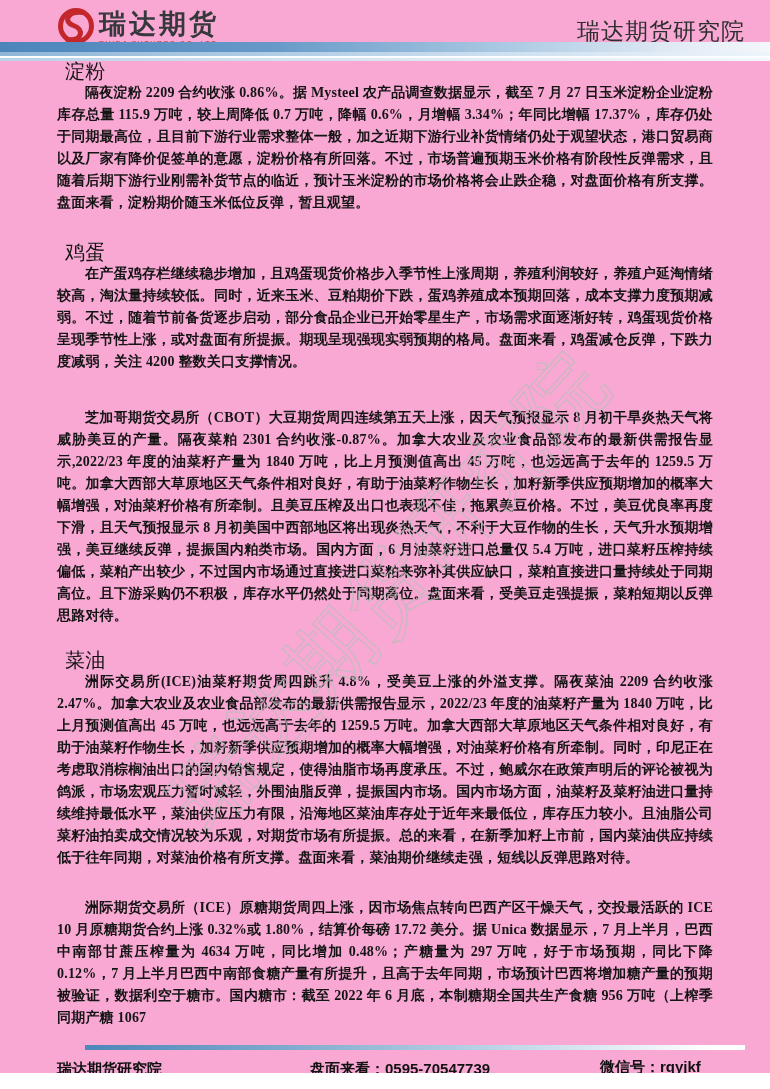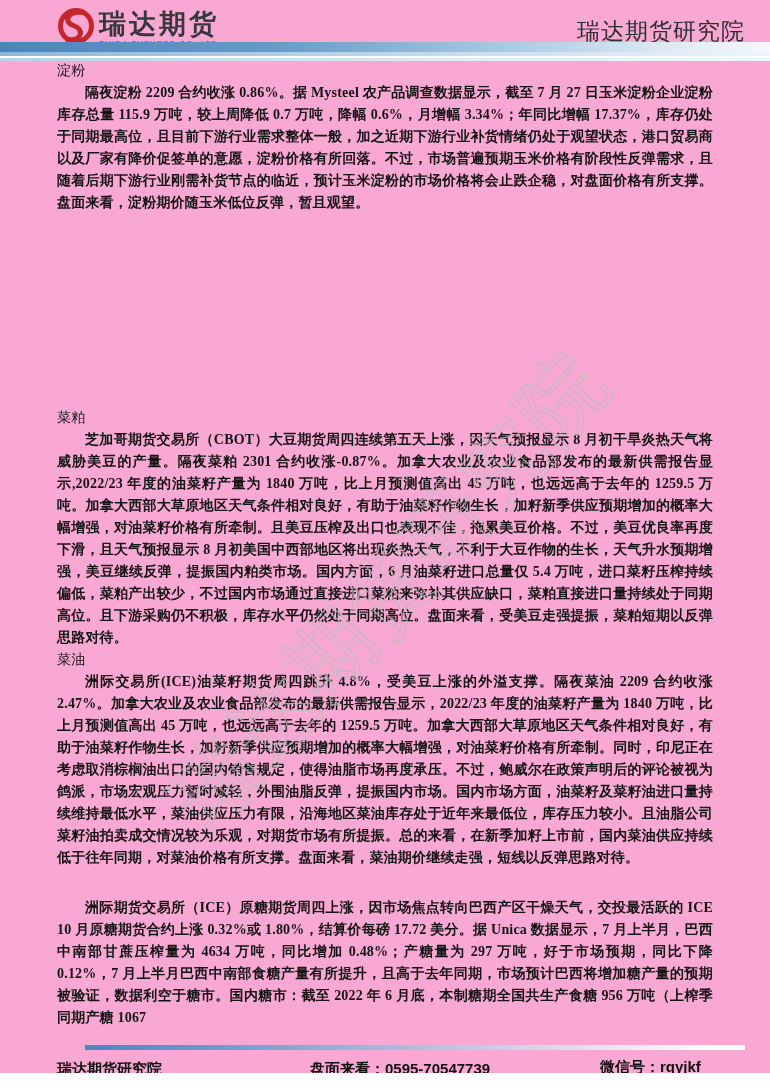--- a/index.html
+++ b/index.html
@@ -25,21 +25,21 @@
     font-family:"Liberation Sans","DejaVu Sans",sans-serif;
     font-size:23px;color:#2f2f31;letter-spacing:1px;
   }
   .hdr-bar{position:absolute;left:0;top:42px;width:770px;}
   .hdr-bar-main{height:10px;background:linear-gradient(90deg,#4d85bb 0%,#6699c8 35%,#a9c8e2 65%,#e2ebf4 88%,#f4f7fb 100%);}
   .hdr-bar-sub{height:4px;background:linear-gradient(90deg,#8fb6d8 0%,#c9dcee 60%,#eef4fa 100%);}
   .hdr-bar-gap{height:2px;background:#ffffff;}
   .hdr-bar-thin{height:3px;background:linear-gradient(90deg,#b8d2e8 0%,#dfeaf4 60%,#f4f8fc 100%);}
   
   .section{position:absolute;left:57px;width:656px;}
-  .sec-title{font-size:14px;line-height:22px;letter-spacing:.2px;}
+  .sec-title{font-size:20px;line-height:22px;letter-spacing:.2px;margin-left:8px;}
   .sec-body{
     margin:0;font-size:14px;line-height:22px;letter-spacing:.2px;
     text-align:justify;text-indent:2em;word-break:break-word;font-weight:bold;
   }
   .sec-starch{top:60px;}
   .sec-egg{top:241px;}
   .sec-rapemeal{top:407px;}
   .sec-rapeoil{top:649px;}
   .sec-sugar{top:897px;}
   
@@ -89,23 +89,26 @@
       <div class="hdr-bar-gap"></div>
       <div class="hdr-bar-thin"></div>
     </div>
   </div>
 
   <div class="section sec-starch">
     <div class="sec-title">淀粉</div>
     <p class="sec-body">隔夜淀粉 2209 合约收涨 0.86%。据 Mysteel 农产品调查数据显示，截至 7 月 27 日玉米淀粉企业淀粉库存总量 115.9 万吨，较上周降低 0.7 万吨，降幅 0.6%，月增幅 3.34%；年同比增幅 17.37%，库存仍处于同期最高位，且目前下游行业需求整体一般，加之近期下游行业补货情绪仍处于观望状态，港口贸易商以及厂家有降价促签单的意愿，淀粉价格有所回落。不过，市场普遍预期玉米价格有阶段性反弹需求，且随着后期下游行业刚需补货节点的临近，预计玉米淀粉的市场价格将会止跌企稳，对盘面价格有所支撑。盘面来看，淀粉期价随玉米低位反弹，暂且观望。</p>
   </div>
 
+  <div class="section sec-egg">
+    <div class="sec-title">鸡蛋</div>
+    <p class="sec-body">在产蛋鸡存栏继续稳步增加，且鸡蛋现货价格步入季节性上涨周期，养殖利润较好，养殖户延淘情绪较高，淘汰量持续较低。同时，近来玉米、豆粕期价下跌，蛋鸡养殖成本预期回落，成本支撑力度预期减弱。不过，随着节前备货逐步启动，部分食品企业已开始零星生产，市场需求面逐渐好转，鸡蛋现货价格呈现季节性上涨，或对盘面有所提振。期现呈现强现实弱预期的格局。盘面来看，鸡蛋减仓反弹，下跌力度减弱，关注 4200 整数关口支撑情况。</p>
+  </div>
 
   <div class="section sec-rapemeal">
-    <div class="sec-title">菜粕</div>
     <p class="sec-body">芝加哥期货交易所（CBOT）大豆期货周四连续第五天上涨，因天气预报显示 8 月初干旱炎热天气将威胁美豆的产量。隔夜菜粕 2301 合约收涨-0.87%。加拿大农业及农业食品部发布的最新供需报告显示,2022/23 年度的油菜籽产量为 1840 万吨，比上月预测值高出 45 万吨，也远远高于去年的 1259.5 万吨。加拿大西部大草原地区天气条件相对良好，有助于油菜籽作物生长，加籽新季供应预期增加的概率大幅增强，对油菜籽价格有所牵制。且美豆压榨及出口也表现不佳，拖累美豆价格。不过，美豆优良率再度下滑，且天气预报显示 8 月初美国中西部地区将出现炎热天气，不利于大豆作物的生长，天气升水预期增强，美豆继续反弹，提振国内粕类市场。国内方面，6 月油菜籽进口总量仅 5.4 万吨，进口菜籽压榨持续偏低，菜粕产出较少，不过国内市场通过直接进口菜粕来弥补其供应缺口，菜粕直接进口量持续处于同期高位。且下游采购仍不积极，库存水平仍然处于同期高位。盘面来看，受美豆走强提振，菜粕短期以反弹思路对待。</p>
   </div>
 
   <div class="section sec-rapeoil">
     <div class="sec-title">菜油</div>
     <p class="sec-body">洲际交易所(ICE)油菜籽期货周四跳升 4.8%，受美豆上涨的外溢支撑。隔夜菜油 2209 合约收涨 2.47%。加拿大农业及农业食品部发布的最新供需报告显示，2022/23 年度的油菜籽产量为 1840 万吨，比上月预测值高出 45 万吨，也远远高于去年的 1259.5 万吨。加拿大西部大草原地区天气条件相对良好，有助于油菜籽作物生长，加籽新季供应预期增加的概率大幅增强，对油菜籽价格有所牵制。同时，印尼正在考虑取消棕榈油出口的国内销售规定，使得油脂市场再度承压。不过，鲍威尔在政策声明后的评论被视为鸽派，市场宏观压力暂时减轻，外围油脂反弹，提振国内市场。国内市场方面，油菜籽及菜籽油进口量持续维持最低水平，菜油供应压力有限，沿海地区菜油库存处于近年来最低位，库存压力较小。且油脂公司菜籽油拍卖成交情况较为乐观，对期货市场有所提振。总的来看，在新季加籽上市前，国内菜油供应持续低于往年同期，对菜油价格有所支撑。盘面来看，菜油期价继续走强，短线以反弹思路对待。</p>
   </div>
 
   <div class="section sec-sugar">
     <p class="sec-body">洲际期货交易所（ICE）原糖期货周四上涨，因市场焦点转向巴西产区干燥天气，交投最活跃的 ICE 10 月原糖期货合约上涨 0.32%或 1.80%，结算价每磅 17.72 美分。据 Unica 数据显示，7 月上半月，巴西中南部甘蔗压榨量为 4634 万吨，同比增加 0.48%；产糖量为 297 万吨，好于市场预期，同比下降 0.12%，7 月上半月巴西中南部食糖产量有所提升，且高于去年同期，市场预计巴西将增加糖产量的预期被验证，数据利空于糖市。国内糖市：截至 2022 年 6 月底，本制糖期全国共生产食糖 956 万吨（上榨季同期产糖 1067</p>

